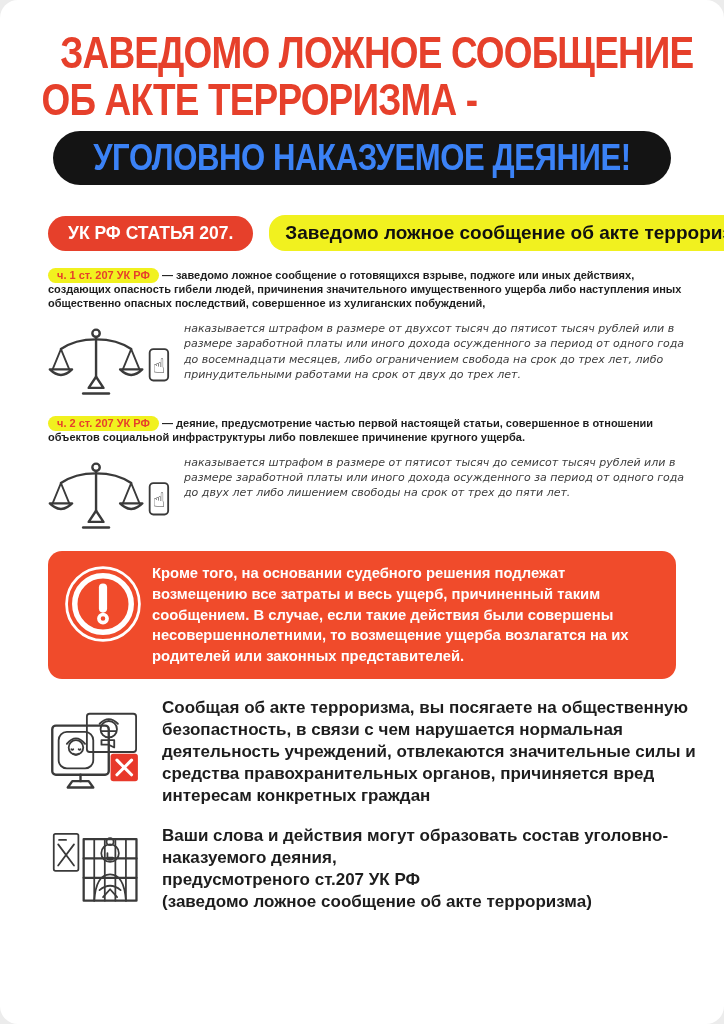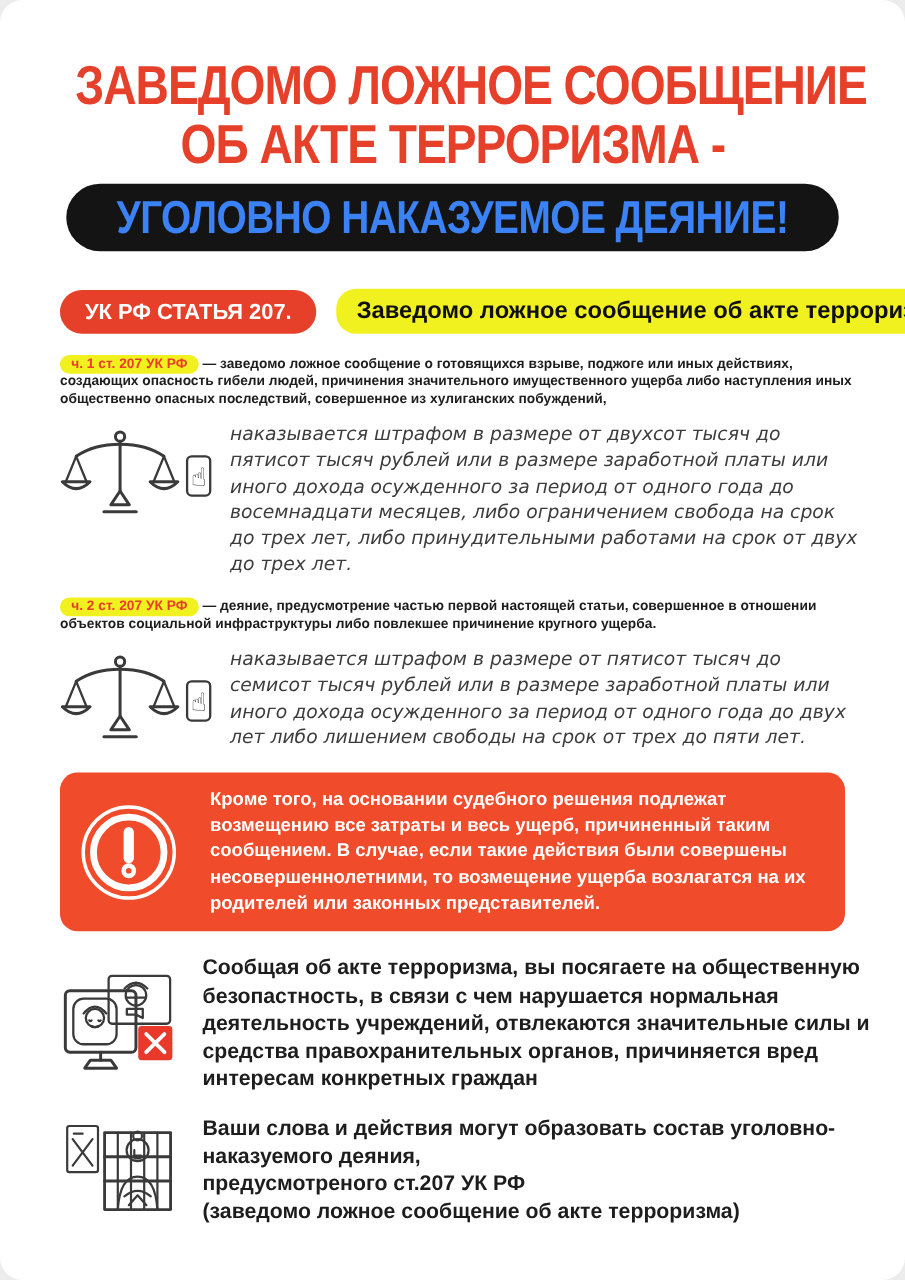--- a/index.html
+++ b/index.html
@@ -18,21 +18,21 @@
     overflow:hidden;
   }
   .poster{
     position:relative;
     width:724px;height:1024px;
     background:#ffffff;
     border-radius:18px;
     overflow:hidden;
   }
   
-  .header{padding-top:30px;text-align:center;margin-top:16px;}
+  .header{padding-top:30px;text-align:left;}
   .title-line{
     display:block;
     color:var(--red);
     font-weight:700;
     font-size:44px;
     line-height:1.06;
     letter-spacing:-1px;
   }
   .condense{display:inline-block;transform:scaleX(0.84);transform-origin:center;white-space:nowrap;}
   .banner{
@@ -73,29 +73,29 @@
   }
   .penalty-row{
     margin:10px 34px 0 48px;
     display:flex;align-items:flex-start;gap:14px;
   }
   .penalty-icon{flex:0 0 122px;padding-top:4px;}
   .penalty-text{
     flex:1;
     font-family:"DejaVu Sans", sans-serif;
     font-style:italic;
-    font-size:15px;line-height:1.38;color:var(--pen);
+    font-size:11px;line-height:1.38;color:var(--pen);
   }
   
   .alert{
     margin:18px 48px 0 48px;
     background:var(--alert-red);
     border-radius:14px;
     padding:12px 24px 12px 14px;
-    display:flex;align-items:center;gap:18px;
+    display:flex;align-items:flex-start;gap:2px;
   }
   .alert-icon{flex:0 0 88px;}
   .alert-text{
     color:#ffffff;font-weight:700;font-size:14.8px;line-height:1.4;
   }
   
   .point{
     margin:18px 24px 0 48px;
     display:flex;align-items:center;gap:18px;
   }

